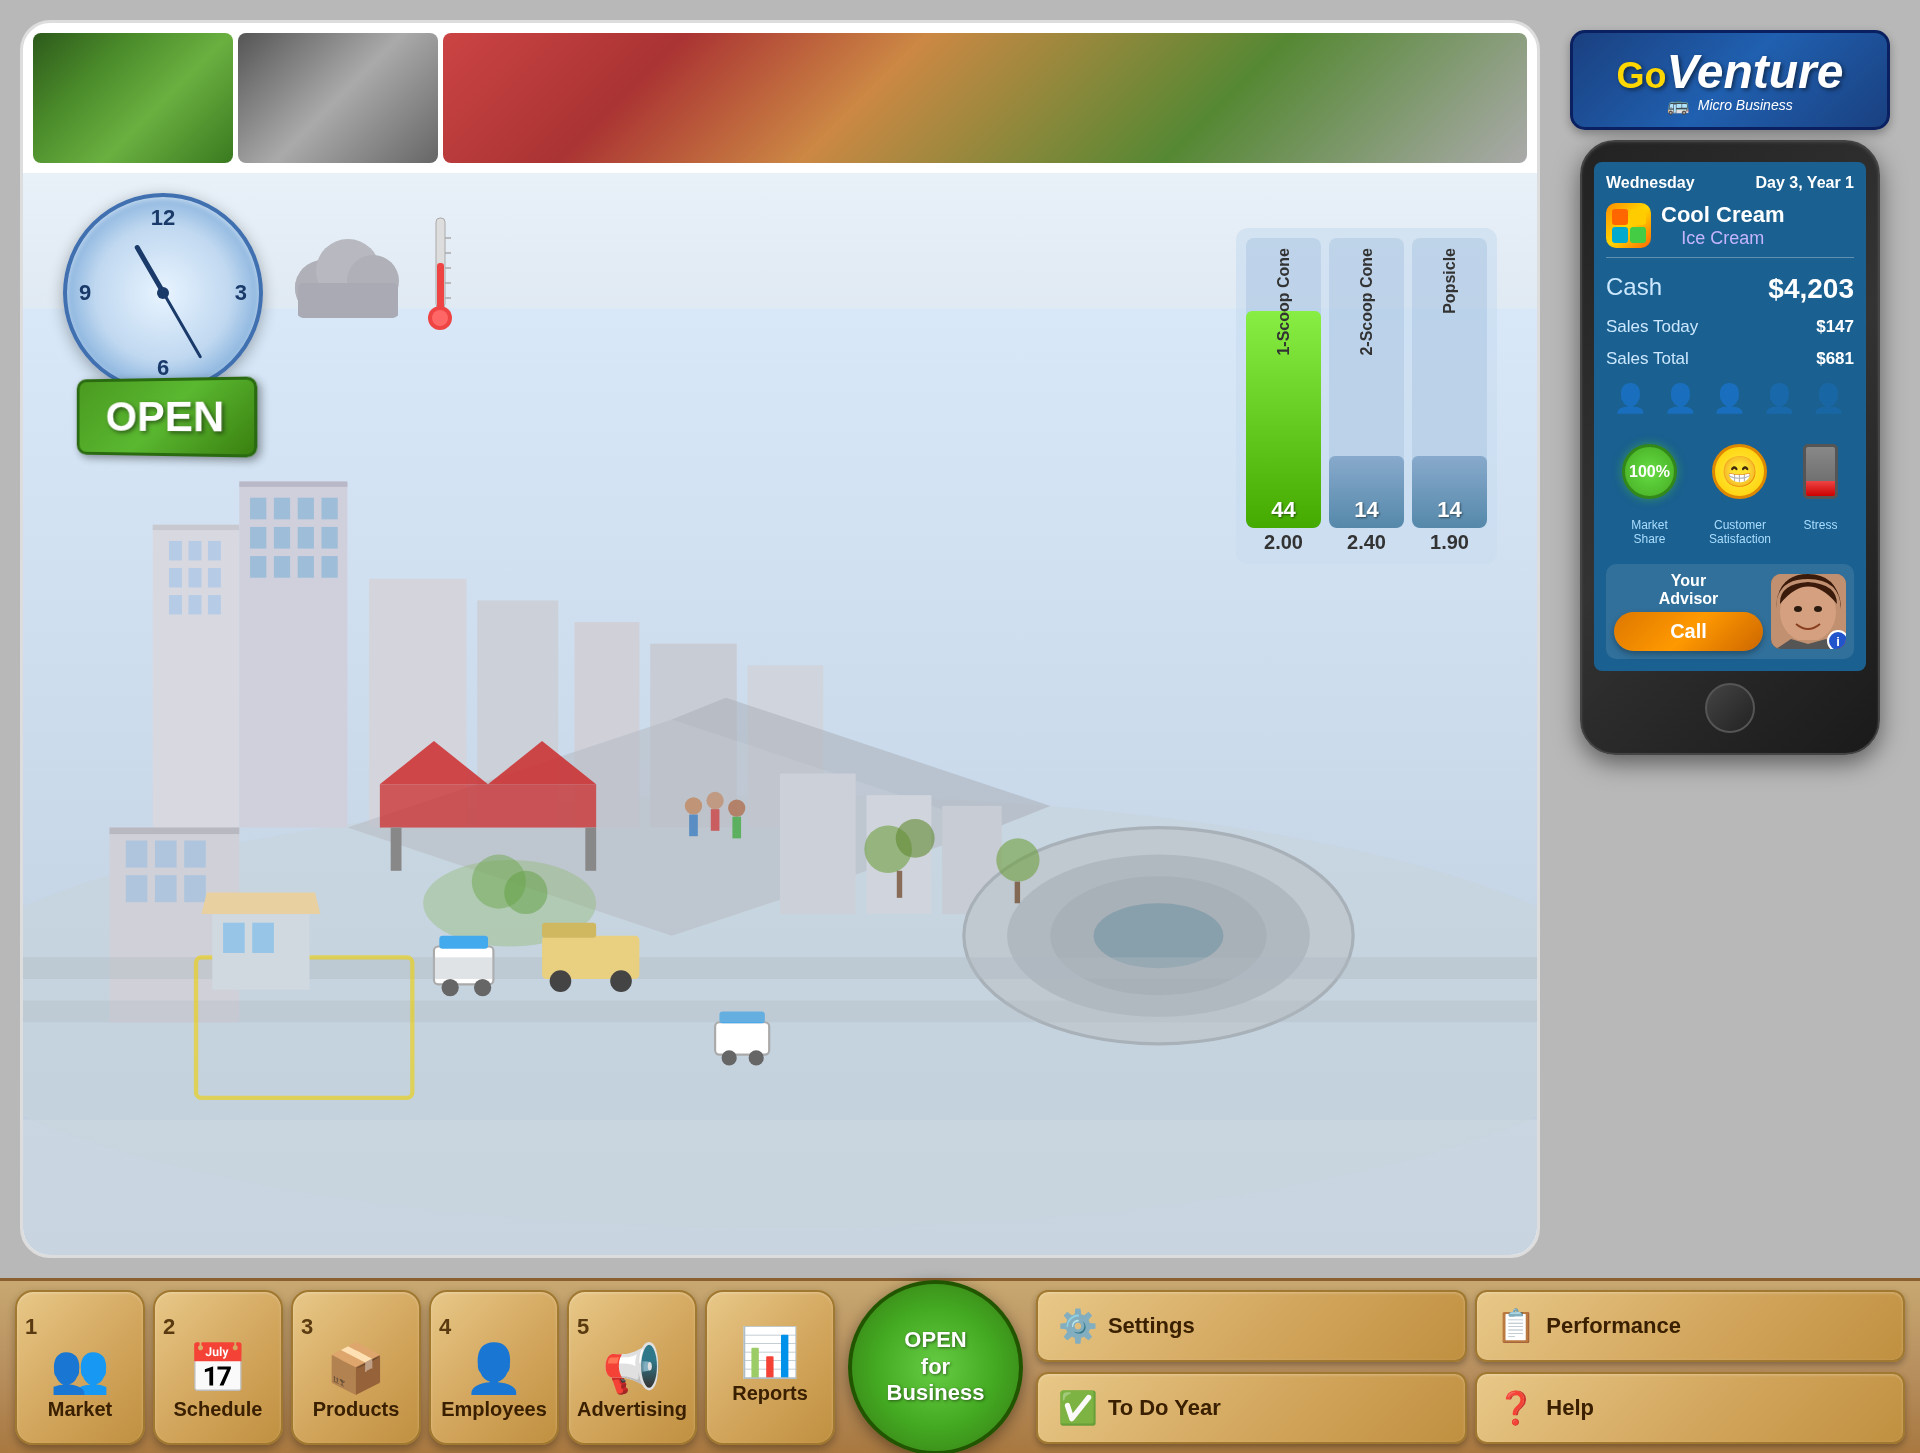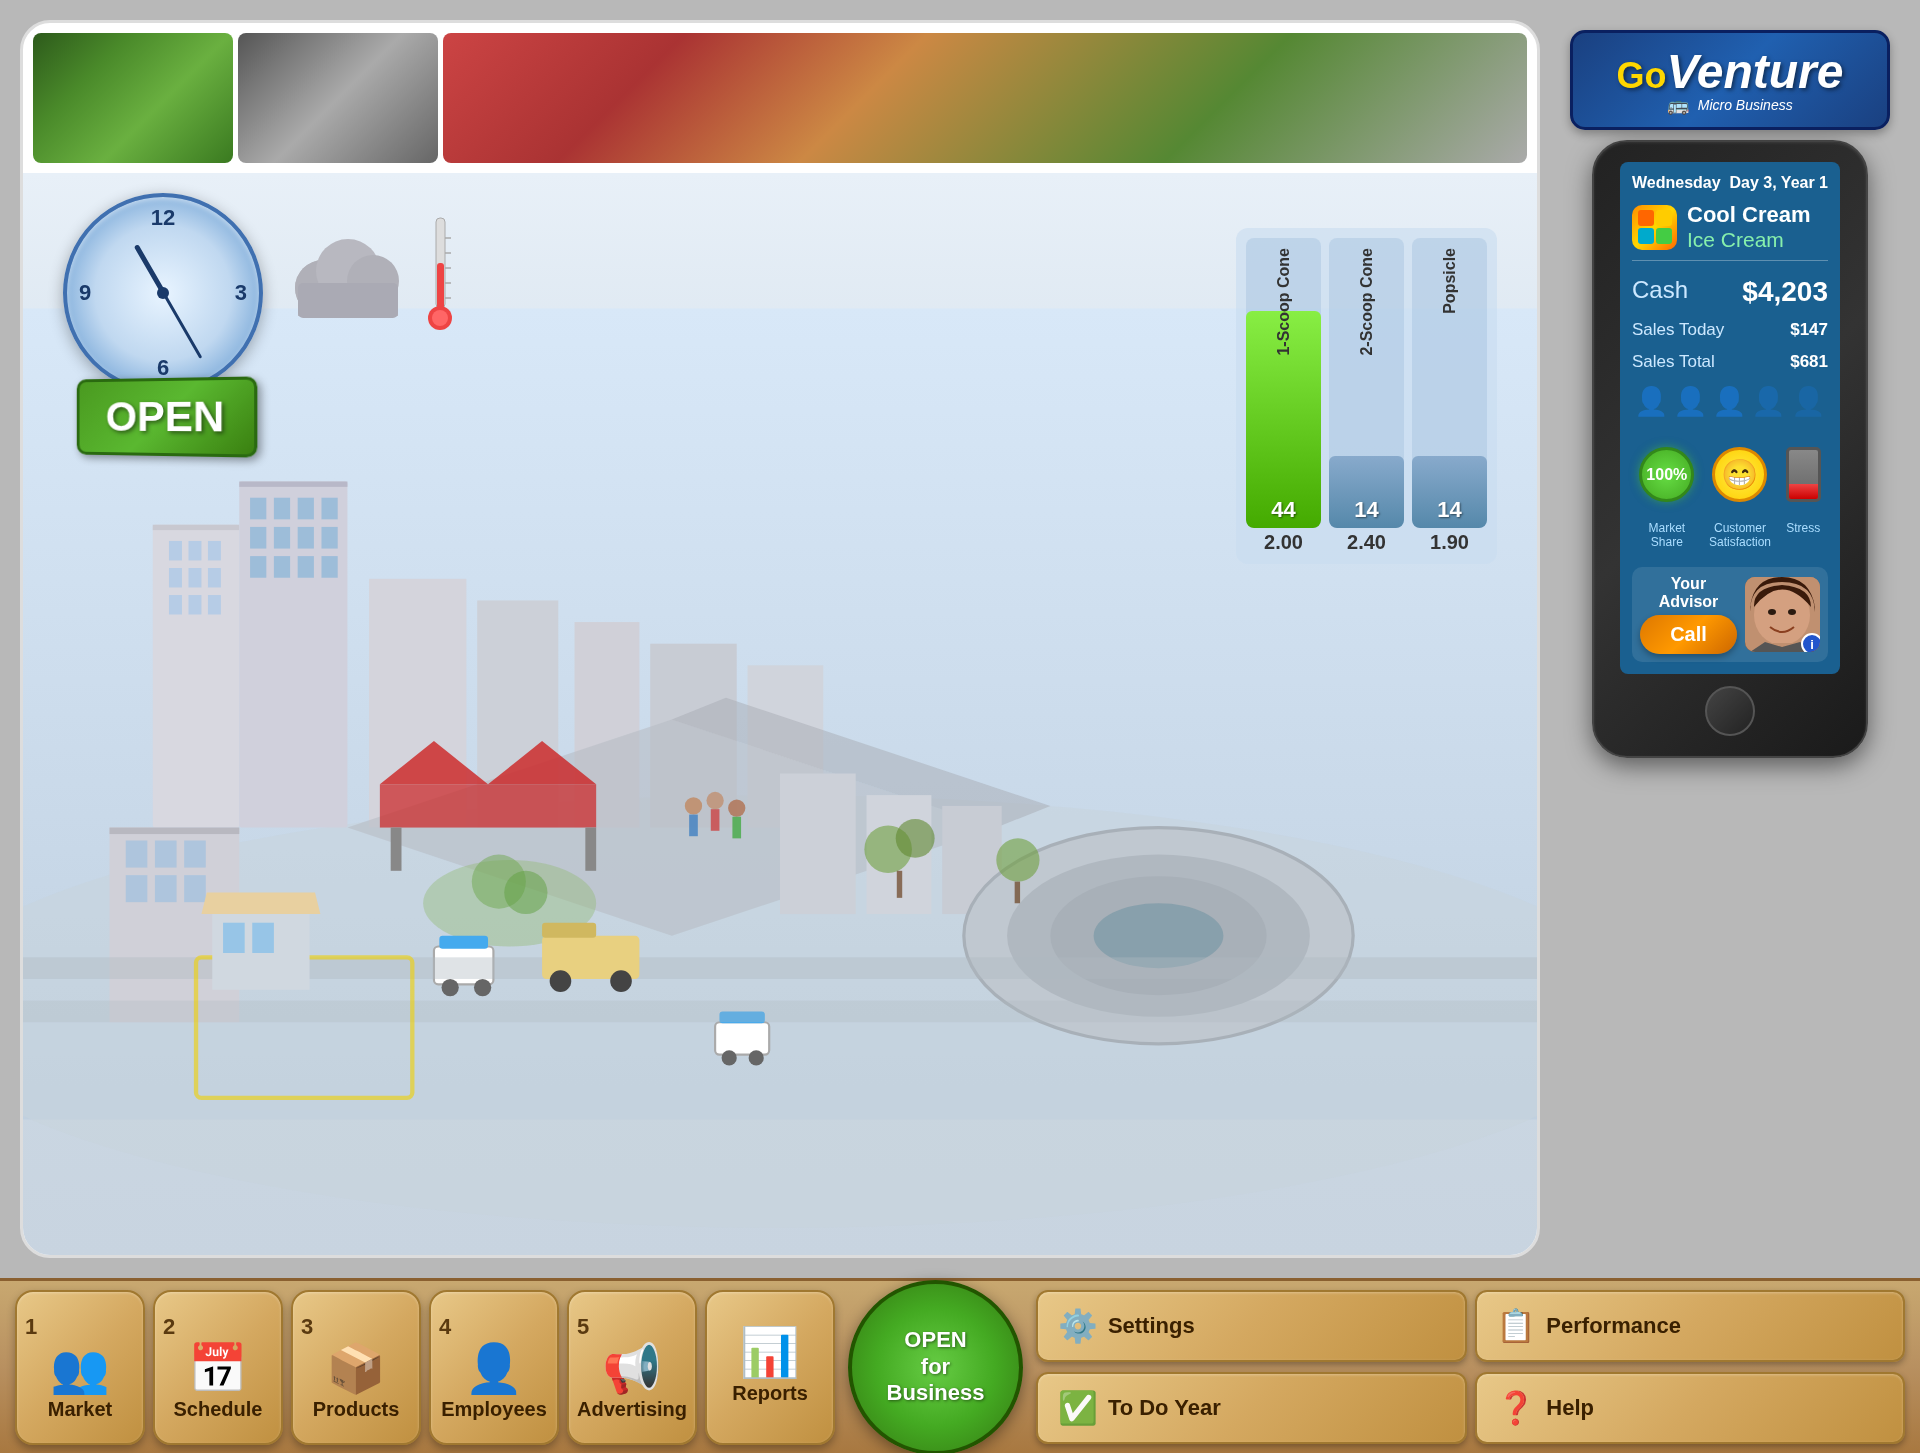--- a/index.html
+++ b/index.html
@@ -297,24 +297,24 @@
       font-size: 20px;
       color: white;
       position: absolute;
       bottom: 10px;
       right: 20px;
       font-style: italic;
     }
 
     
     .phone-device {
-      width: 276px;
+      width: 300px;
       background: linear-gradient(135deg, #222 0%, #333 50%, #1a1a1a 100%);
       border-radius: 35px;
-      padding: 20px 26px;
+      padding: 20px 12px;
       box-shadow: 0 8px 25px rgba(0,0,0,0.5), inset 0 1px 3px rgba(255,255,255,0.1);
       border: 2px solid #444;
     }
 
     .phone-screen {
       background: #1a6090;
       border-radius: 8px;
       overflow: hidden;
       padding: 12px;
     }
@@ -351,22 +351,23 @@
       font-size: 22px;
     }
 
     .business-name {
       color: white;
       font-size: 22px;
       font-weight: bold;
     }
 
     .business-type {
-      color: #86efac;
-      font-size: 21px;
+      color: #c4b5fd;
+      font-size: 18px;
+      text-align: center;
     }
 
     .stat-row {
       display: flex;
       justify-content: space-between;
       margin-bottom: 6px;
       padding: 3px 0;
     }
 
     .stat-label {

